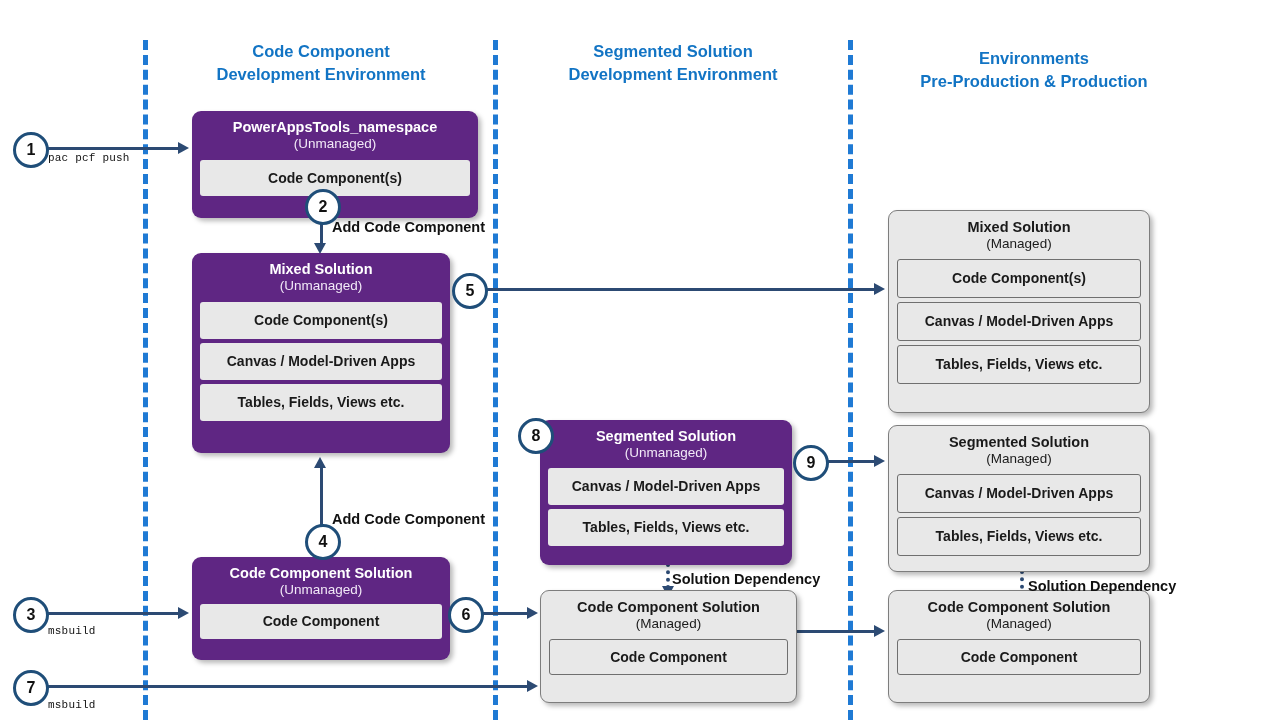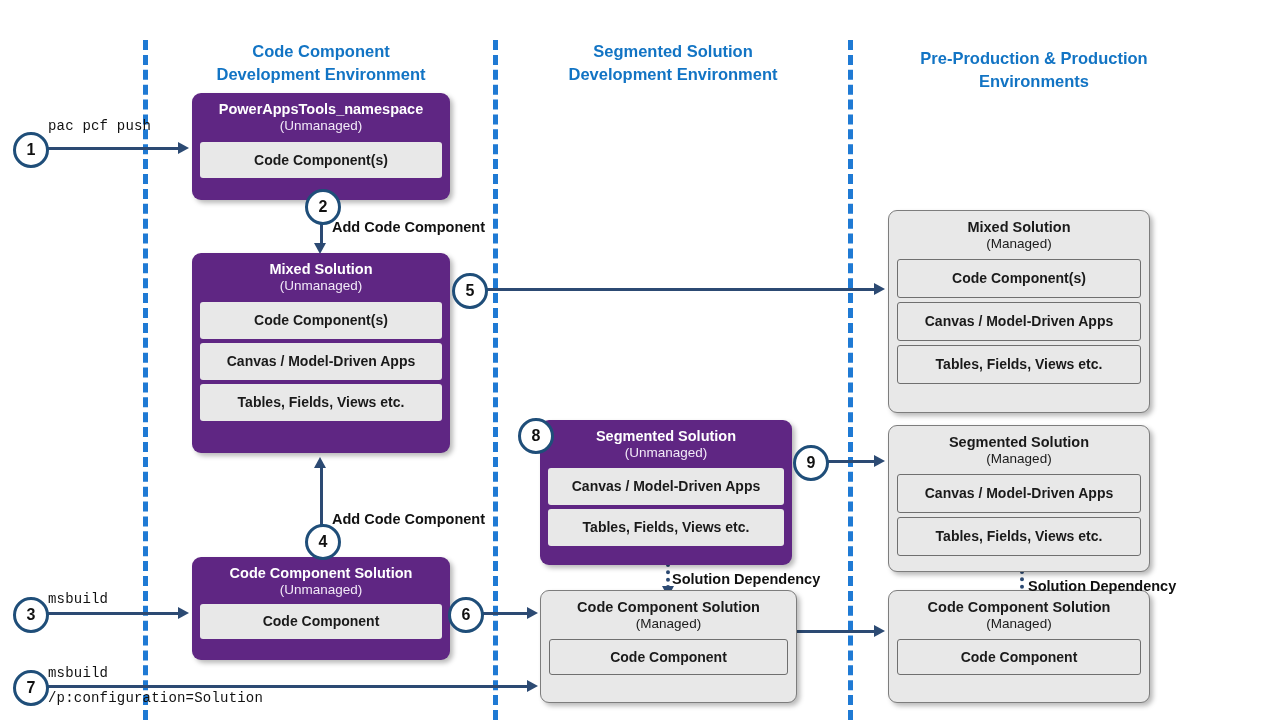--- a/index.html
+++ b/index.html
@@ -54,21 +54,21 @@
   .badge{position:absolute;width:30px;height:30px;border-radius:50%;
          background:#ffffff;border:3px solid #1f4e79;
          display:flex;align-items:center;justify-content:center;
          font-size:16px;font-weight:700;color:#111;z-index:6;
          box-shadow:0 0 0 0 rgba(0,0,0,0);}
 
   
   .lbl{position:absolute;font-size:14.5px;font-weight:700;color:#111;
        white-space:nowrap;z-index:5;}
   .lbl.mono{font-family:"Liberation Mono", monospace;font-weight:400;
-            font-size:14px;letter-spacing:.2px;}
+            font-size:11px;letter-spacing:.2px;margin-top:34px;}
 </style>
 </head>
 <body>
 
 <div class="canvas">
 
   <div class="divider" style="left:143px;"></div>
   <div class="divider" style="left:493px;"></div>
   <div class="divider" style="left:848px;"></div>
 
@@ -76,22 +76,22 @@
     <div>Code Component</div>
     <div>Development Environment</div>
   </div>
 
   <div class="col-head" style="left:537px;top:40px;width:272px;">
     <div>Segmented Solution</div>
     <div>Development Environment</div>
   </div>
 
   <div class="col-head" style="left:880px;top:47px;width:308px;">
+    <div>Environments</div>
     <div>Pre-Production &amp; Production</div>
-    <div>Environments</div>
   </div>
 
   <div class="hline" style="left:43px;top:147px;width:136px;"></div>
   <div class="arrow-r" style="left:178px;top:142px;"></div>
 
   <div class="vline" style="left:320px;top:200px;height:44px;"></div>
   <div class="arrow-d" style="left:314px;top:243px;"></div>
 
   <div class="hline" style="left:43px;top:612px;width:136px;"></div>
   <div class="arrow-r" style="left:178px;top:607px;"></div>
@@ -113,21 +113,21 @@
 
   <div class="hline" style="left:795px;top:630px;width:80px;"></div>
   <div class="arrow-r" style="left:874px;top:625px;"></div>
 
   <div class="dline" style="left:666px;top:563px;height:26px;"></div>
   <div class="arrow-d" style="left:662px;top:586px;"></div>
 
   <div class="dline" style="left:1020px;top:570px;height:26px;"></div>
   <div class="arrow-d" style="left:1016px;top:593px;"></div>
 
-  <div class="box purple" style="left:192px;top:93px;width:258px;height:107px;">
+  <div class="box purple" style="left:192px;top:111px;width:286px;height:107px;">
     <div class="box-title">
       <span>PowerAppsTools_namespace</span>
       <span class="box-sub">(Unmanaged)</span>
     </div>
     <div class="chips" style="padding-top:7px;">
       <div class="chip" style="height:36px;">Code Component(s)</div>
     </div>
   </div>
 
   <div class="box purple" style="left:192px;top:253px;width:258px;height:200px;">

